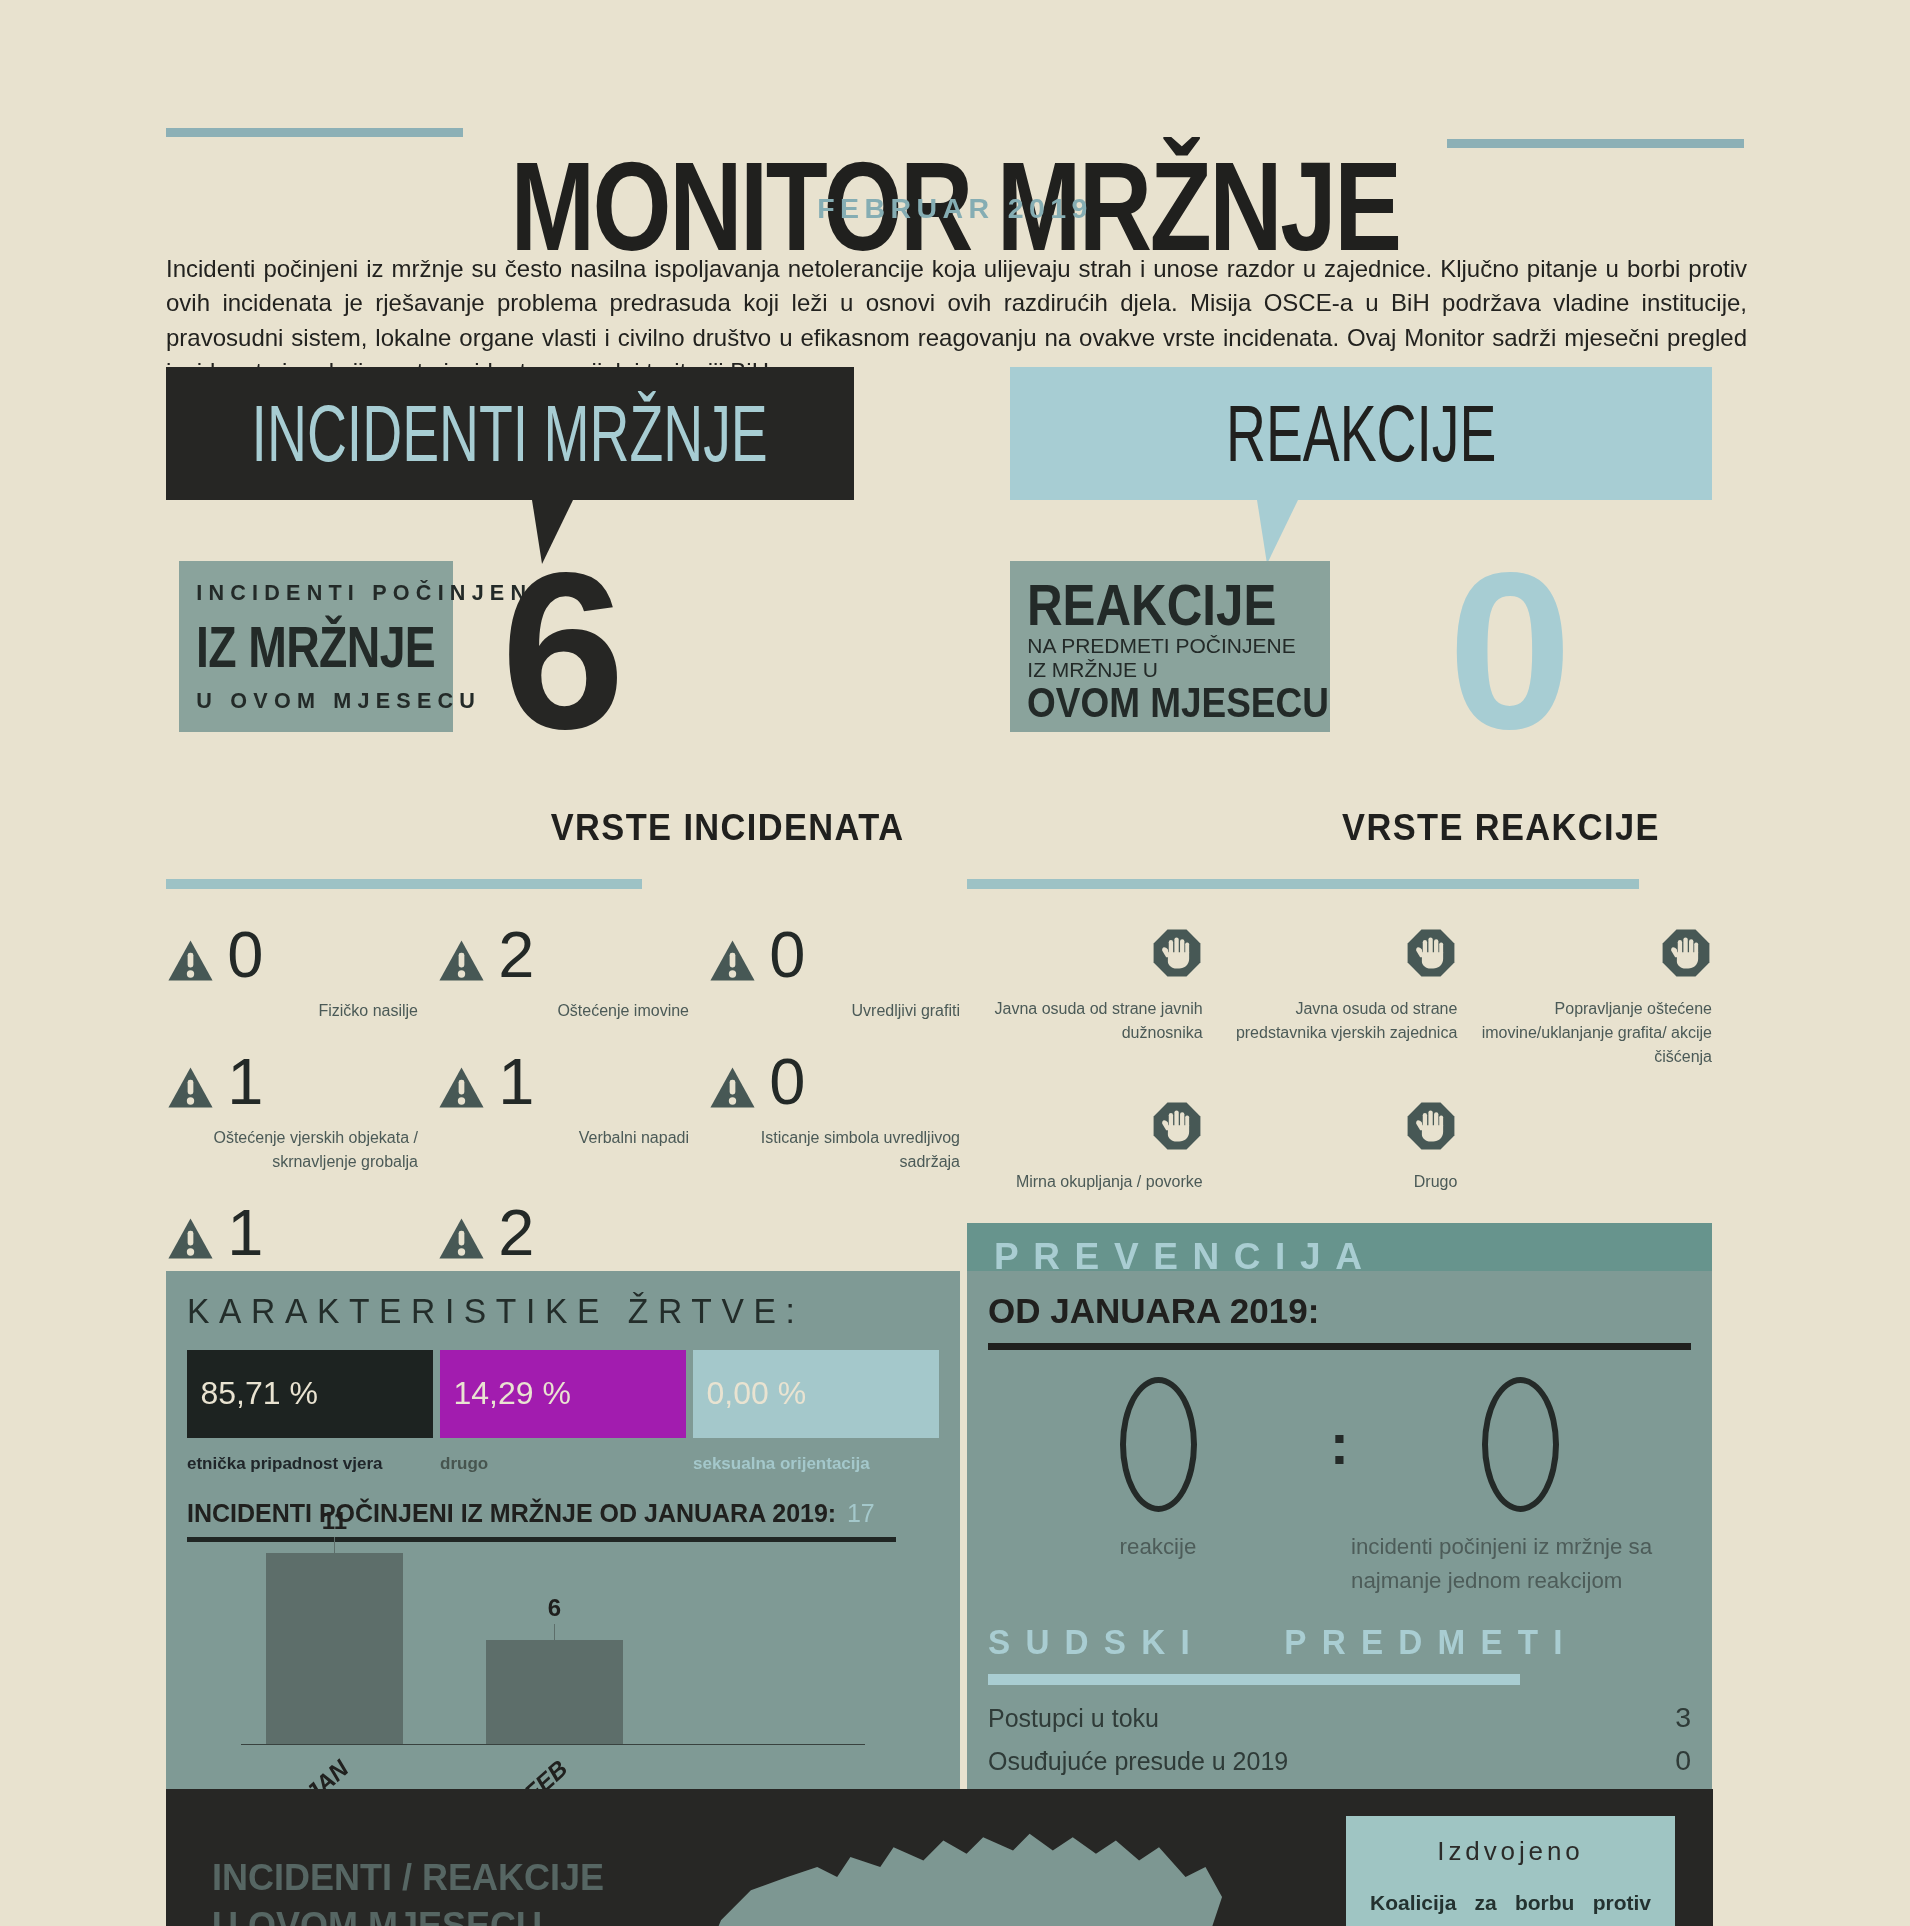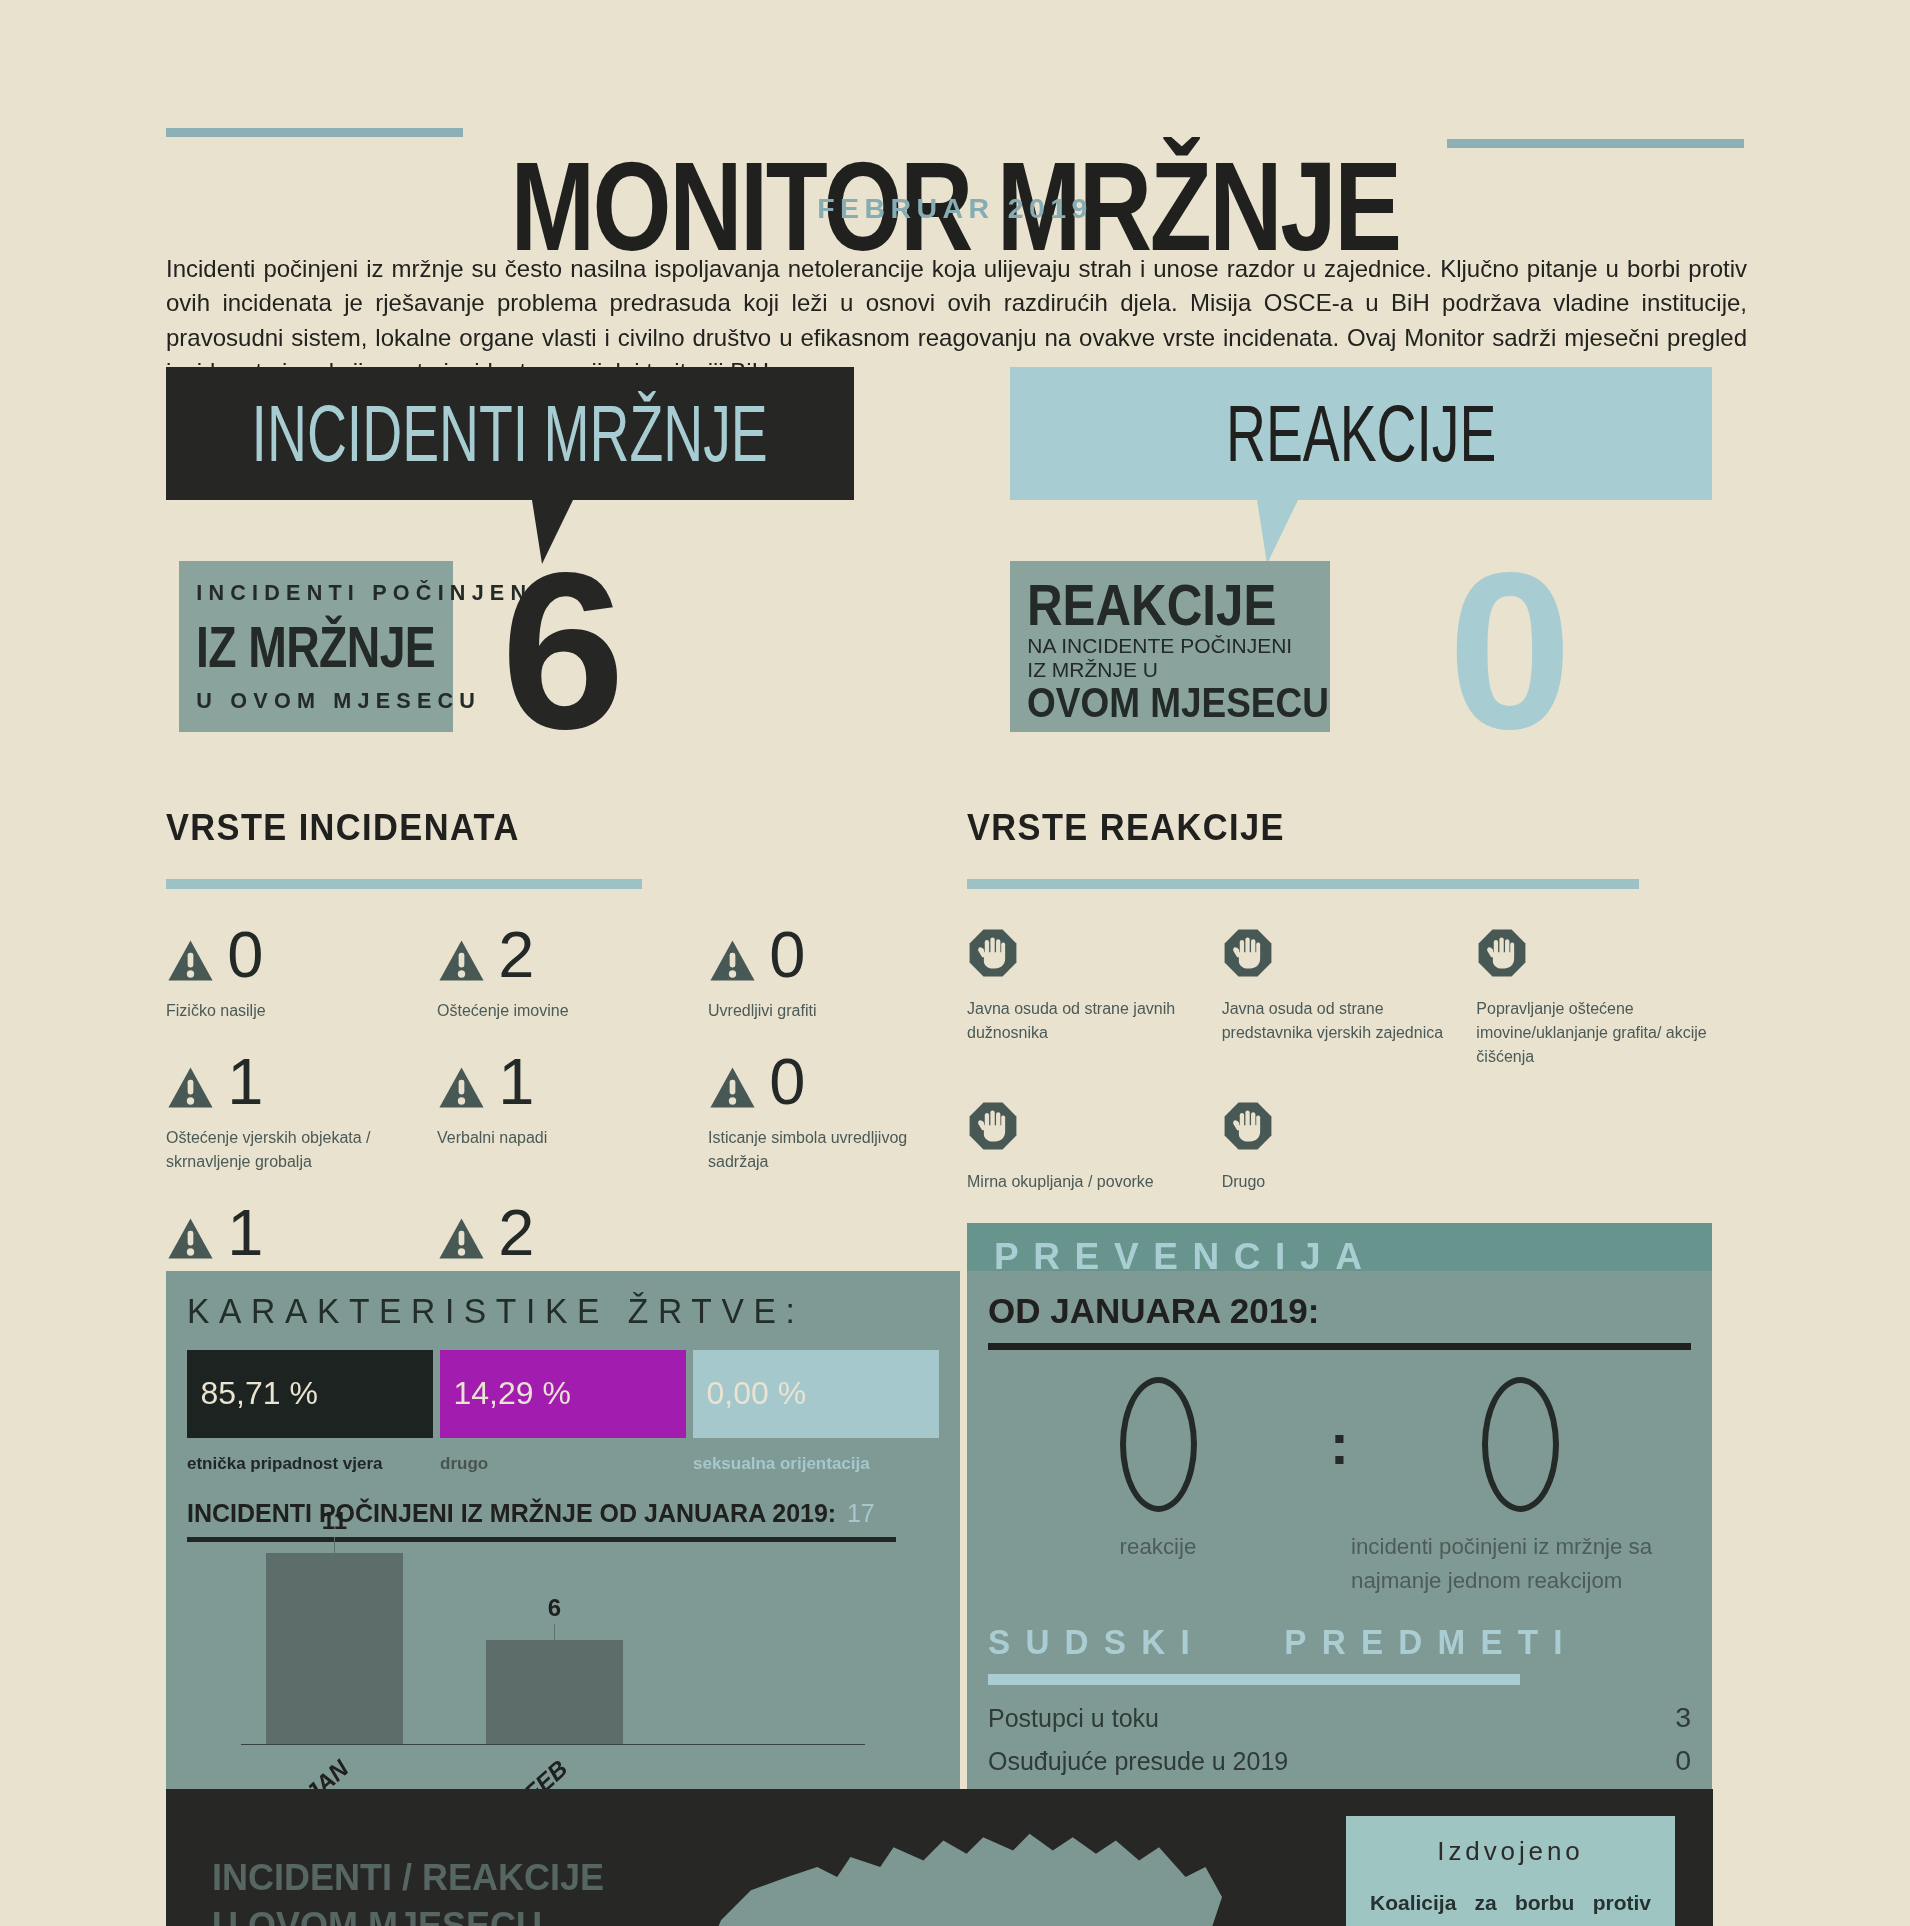--- a/index.html
+++ b/index.html
@@ -38,21 +38,21 @@
   .countbox-rea{left:1010px;width:320px;height:171px;padding:15.4px 17.3px;display:flex;flex-direction:column;
                 justify-content:space-between;text-align:left;}
   .cb-big2{font-size:58px;font-weight:800;line-height:1;color:#232a28;transform:scaleX(.85);transform-origin:left center;white-space:nowrap;}
   .cb-mid{font-size:21px;font-weight:500;color:#232a28;white-space:nowrap;}
   .cb-big3{font-size:42px;font-weight:800;line-height:1;color:#232a28;transform:scaleX(.88);transform-origin:left center;white-space:nowrap;}
   .bigval{position:absolute;font-size:223px;font-weight:700;line-height:1;}
   .bigval-inc{left:501px;top:539px;color:#262624;}
   .bigval-rea{left:1448px;top:539px;color:#a7cdd3;}
 
   
-  .sec{position:absolute;top:776px;}
+  .sec{position:absolute;top:776px;text-align:right;}
   .sec-left{left:166px;width:794px;}
   .sec-right{left:967px;width:745px;}
   .sec-h{font-size:37px;font-weight:700;letter-spacing:1.5px;transform:scaleX(.93);transform-origin:left;white-space:nowrap;color:#20201e;}
   .rule{height:9.2px;background:#9dc2c5;margin-top:16px;}
   .rule-l{width:476px;}
   .rule-r{width:672px;}
   .igrid{display:grid;grid-template-columns:repeat(3,1fr);column-gap:19px;row-gap:30px;margin-top:37px;}
   .itop{display:flex;align-items:flex-end;gap:12.3px;}
   .tri{width:49px;height:45px;flex:0 0 auto;}
   .oct{width:52px;height:54px;}
@@ -156,21 +156,21 @@
   </div>
 
   <div class="countbox countbox-inc">
     <div class="cb-small">INCIDENTI POČINJENI</div>
     <div class="cb-big">IZ MRŽNJE</div>
     <div class="cb-small">U OVOM MJESECU</div>
   </div>
   <div class="bigval bigval-inc">6</div>
   <div class="countbox countbox-rea">
     <div class="cb-big2">REAKCIJE</div>
-    <div class="cb-mid">NA INCIDENTE POČINJENI</div>
+    <div class="cb-mid">NA PREDMETI POČINJENE</div>
     <div class="cb-mid">IZ MRŽNJE U</div>
     <div class="cb-big3">OVOM MJESECU</div>
   </div>
   <div class="bigval bigval-rea">0</div>
 
   <div class="sec sec-left">
     <h2 class="sec-h">VRSTE INCIDENATA</h2>
     <div class="rule rule-l"></div>
     <div class="igrid">
       <div class="iitem">

